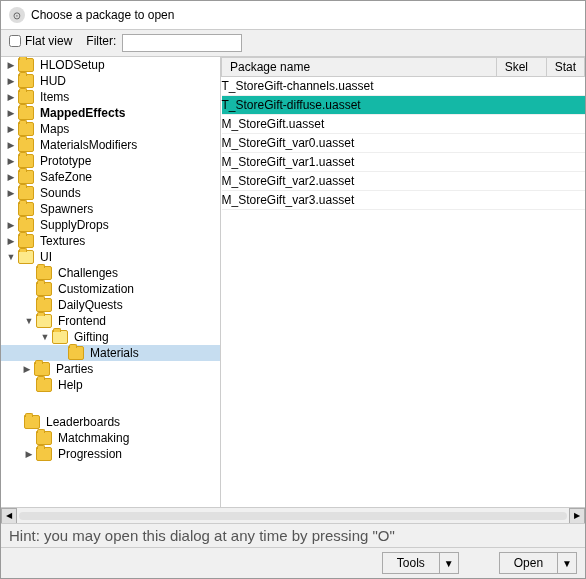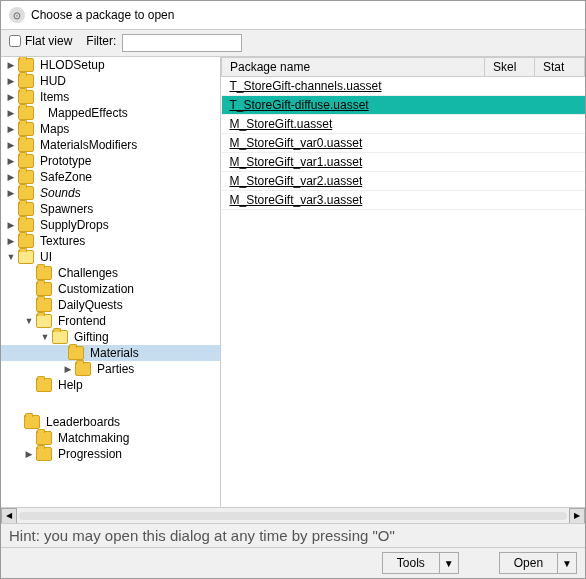--- a/index.html
+++ b/index.html
@@ -145,24 +145,23 @@
       background: #f0f0f0;
       border: 1px solid #ccc;
       padding: 2px 8px;
       text-align: left;
       font-weight: normal;
       font-size: 12px;
       position: sticky;
       top: 0;
     }
     .right-panel td {
-      padding: 2px 8px;
+      padding: 2px 0;
       font-size: 12px;
       border-bottom: 1px solid #eee;
-      text-decoration: underline;
     }
     .right-panel tr.selected td {
       background: #14b8a6;
     }
     .bottom-scrollbar {
       height: 16px;
       background: #f0f0f0;
       border-top: 1px solid #ccc;
       display: flex;
       align-items: center;
@@ -254,21 +253,21 @@
             <span style="margin-left: 3px;">HUD</span>
           </div>
           <div class="tree-item" style="padding-left: 4px;">
             <span class="tree-arrow collapsed"></span>
             <span class="folder-icon"></span>
             <span style="margin-left: 3px;">Items</span>
           </div>
           <div class="tree-item" style="padding-left: 4px;">
             <span class="tree-arrow collapsed"></span>
             <span class="folder-icon"></span>
-            <span style="margin-left: 11px;">MappedEffects</span>
+            <span style="margin-left: 3px; font-weight: bold;">MappedEffects</span>
           </div>
           <div class="tree-item" style="padding-left: 4px;">
             <span class="tree-arrow collapsed"></span>
             <span class="folder-icon"></span>
             <span style="margin-left: 3px;">Maps</span>
           </div>
           <div class="tree-item" style="padding-left: 4px;">
             <span class="tree-arrow collapsed"></span>
             <span class="folder-icon"></span>
             <span style="margin-left: 3px;">MaterialsModifiers</span>
@@ -279,21 +278,21 @@
             <span style="margin-left: 3px;">Prototype</span>
           </div>
           <div class="tree-item" style="padding-left: 4px;">
             <span class="tree-arrow collapsed"></span>
             <span class="folder-icon"></span>
             <span style="margin-left: 3px;">SafeZone</span>
           </div>
           <div class="tree-item" style="padding-left: 4px;">
             <span class="tree-arrow collapsed"></span>
             <span class="folder-icon"></span>
-            <span style="margin-left: 3px; font-style: italic;">Sounds</span>
+            <span style="margin-left: 3px;">Sounds</span>
           </div>
           <div class="tree-item" style="padding-left: 4px;">
             <span class="tree-arrow empty"></span>
             <span class="folder-icon"></span>
             <span style="margin-left: 3px;">Spawners</span>
           </div>
           <div class="tree-item" style="padding-left: 4px; text-align: right;">
             <span class="tree-arrow collapsed"></span>
             <span class="folder-icon"></span>
             <span style="margin-left: 3px;">SupplyDrops</span>
@@ -331,21 +330,21 @@
           <div class="tree-item" style="padding-left: 38px;">
             <span class="tree-arrow expanded"></span>
             <span class="folder-icon open"></span>
             <span style="margin-left: 3px;">Gifting</span>
           </div>
           <div class="tree-item selected" style="padding-left: 54px;">
             <span class="tree-arrow empty"></span>
             <span class="folder-icon"></span>
             <span style="margin-left: 3px;">Materials</span>
           </div>
-          <div class="tree-item" style="padding-left: 61px;">
+          <div class="tree-item" style="padding-left: 20px;">
             <span class="tree-arrow collapsed"></span>
             <span class="folder-icon"></span>
             <span style="margin-left: 3px;">Parties</span>
           </div>
           <div class="tree-item" style="padding-left: 22px;">
             <span class="tree-arrow empty"></span>
             <span class="folder-icon"></span>
             <span style="margin-left: 3px;">Help</span>
           </div>
           <div class="tree-item" style="padding-left: 10px; margin-top: 21px;">
@@ -365,21 +364,21 @@
           </div>
         </div>
     </div>
 
     <div class="right-panel">
       <table>
         <thead>
           <tr>
             <th>Package name</th>
             <th style="width:50px">Skel</th>
-            <th style="width:50px">Stat</th>
+            <th style="width:38px">Stat</th>
           </tr>
         </thead>
         <tbody id="package-tbody">
         <tr>
               <td>T_StoreGift-channels.uasset</td>
               <td></td>
               <td></td>
             </tr>
             <tr class="selected">
               <td>T_StoreGift-diffuse.uasset</td>

